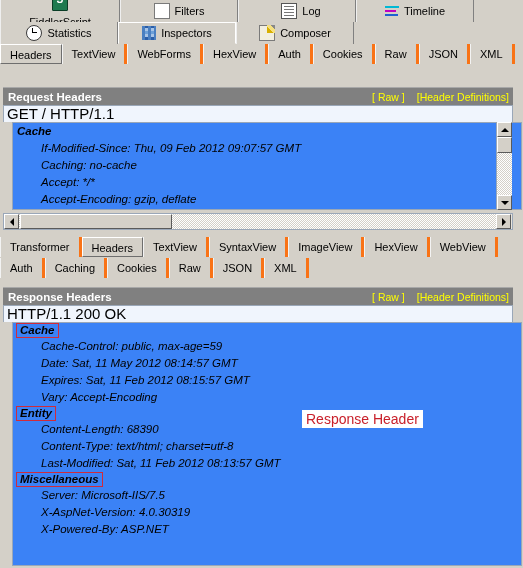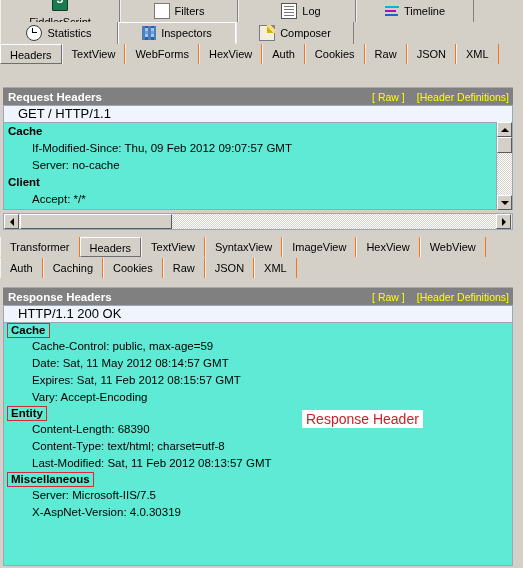--- a/index.html
+++ b/index.html
@@ -78,21 +78,21 @@
     position:absolute;left:0;width:523px;
     background:#d4d0c8;
     display:flex;flex-wrap:wrap;
     box-sizing:border-box;
   }
   .subtab{
     height:20px;line-height:20px;
     padding:0 9px;
     box-sizing:border-box;
     font-size:11px;color:#000;
-    border-right:1px solid #f97316;
+    border-right:3px solid #f97316;
     border-left:1px solid #f3f3f3;
     background:#d4d0c8;
     white-space:nowrap;
   }
   .subtab.sel{
     border:1px solid #fff;
     border-right-color:#6e6e6e;
     border-bottom-color:#6e6e6e;
     font-weight:normal;
   }
@@ -108,28 +108,28 @@
     border-top:1px solid #a8a8a8;
     display:flex;align-items:center;
   }
   .panetitle .spacer{flex:1;}
   .panetitle .lnk{color:#ffff00;font-weight:normal;font-size:10.5px;margin-left:8px;margin-right:4px;}
 
   
   .statusline{
     position:absolute;left:3px;height:17px;line-height:16px;
     background:#f0f5fd;border:1px solid #9aa7b8;border-bottom:0;
-    box-sizing:border-box;padding-left:14px;font-size:13px;color:#000;
+    box-sizing:border-box;padding-left:3px;font-size:15px;color:#000;
     overflow:hidden;white-space:nowrap;
   }
   .hdrbody{
-    position:absolute;left:3px;
-    background:#5eead4;
+    position:absolute;left:12px;
+    background:#3b82f6;
     border:1px solid #9aa7b8;
-    box-sizing:border-box;overflow:hidden;
+    box-sizing:border-box;overflow:hidden;font-style:italic;
   }
   .hgroup{font-weight:bold;font-size:11.5px;padding:1px 0 1px 4px;line-height:15px;white-space:nowrap;display:inline-block;}
   .hitem{padding:1px 0 1px 28px;font-size:11.5px;line-height:15px;white-space:nowrap;}
   .boxed{border:1px solid #d02b3a;padding:0 3px 0 3px;margin-left:3px;display:inline-block;line-height:13px;}
 
   
   .vscroll{
     position:absolute;width:16px;background:#e8e4dc;
     border-left:1px solid #9aa7b8;box-sizing:border-box;
   }
@@ -225,24 +225,23 @@
     <span class="lnk">[ Raw ]</span>
     <span class="lnk">[Header Definitions]</span>
   </div>
 
   <div class="statusline" style="top:105px;width:510px;">GET / HTTP/1.1</div>
 
   <div class="hdrbody" id="reqbody" style="top:122px;width:510px;height:88px;">
       <div>
         <div><span class="hgroup">Cache</span></div>
         <div class="hitem">If-Modified-Since: Thu, 09 Feb 2012 09:07:57 GMT</div>
-        <div class="hitem">Server: no-cache</div>
-      </div>
-      <div>
-        <div><span class="hgroup">Client</span></div>
+        <div class="hitem">Caching: no-cache</div>
+      </div>
+      <div>
         <div class="hitem">Accept: */*</div>
         <div class="hitem">Accept-Encoding: gzip, deflate</div>
       </div>
     </div>
 
   <div class="vscroll" style="left:496px;top:122px;width:16px;height:88px;">
     <div class="strack" style="left:0;top:15px;width:15px;height:58px;"></div>
     <div class="sbtn" style="left:0;top:0;">
       <span class="sarrow up"></span>
     </div>
@@ -301,18 +300,19 @@
       <div>
         <div><span class="hgroup boxed">Entity</span></div>
         <div class="hitem">Content-Length: 68390</div>
         <div class="hitem">Content-Type: text/html; charset=utf-8</div>
         <div class="hitem">Last-Modified: Sat, 11 Feb 2012 08:13:57 GMT</div>
       </div>
       <div>
         <div><span class="hgroup boxed">Miscellaneous</span></div>
         <div class="hitem">Server: Microsoft-IIS/7.5</div>
         <div class="hitem">X-AspNet-Version: 4.0.30319</div>
+        <div class="hitem">X-Powered-By: ASP.NET</div>
       </div>
     </div>
 
   <div class="annot" style="left:302px;top:410px;">Response Header</div>
 
 </div>
 
 </body></html>

